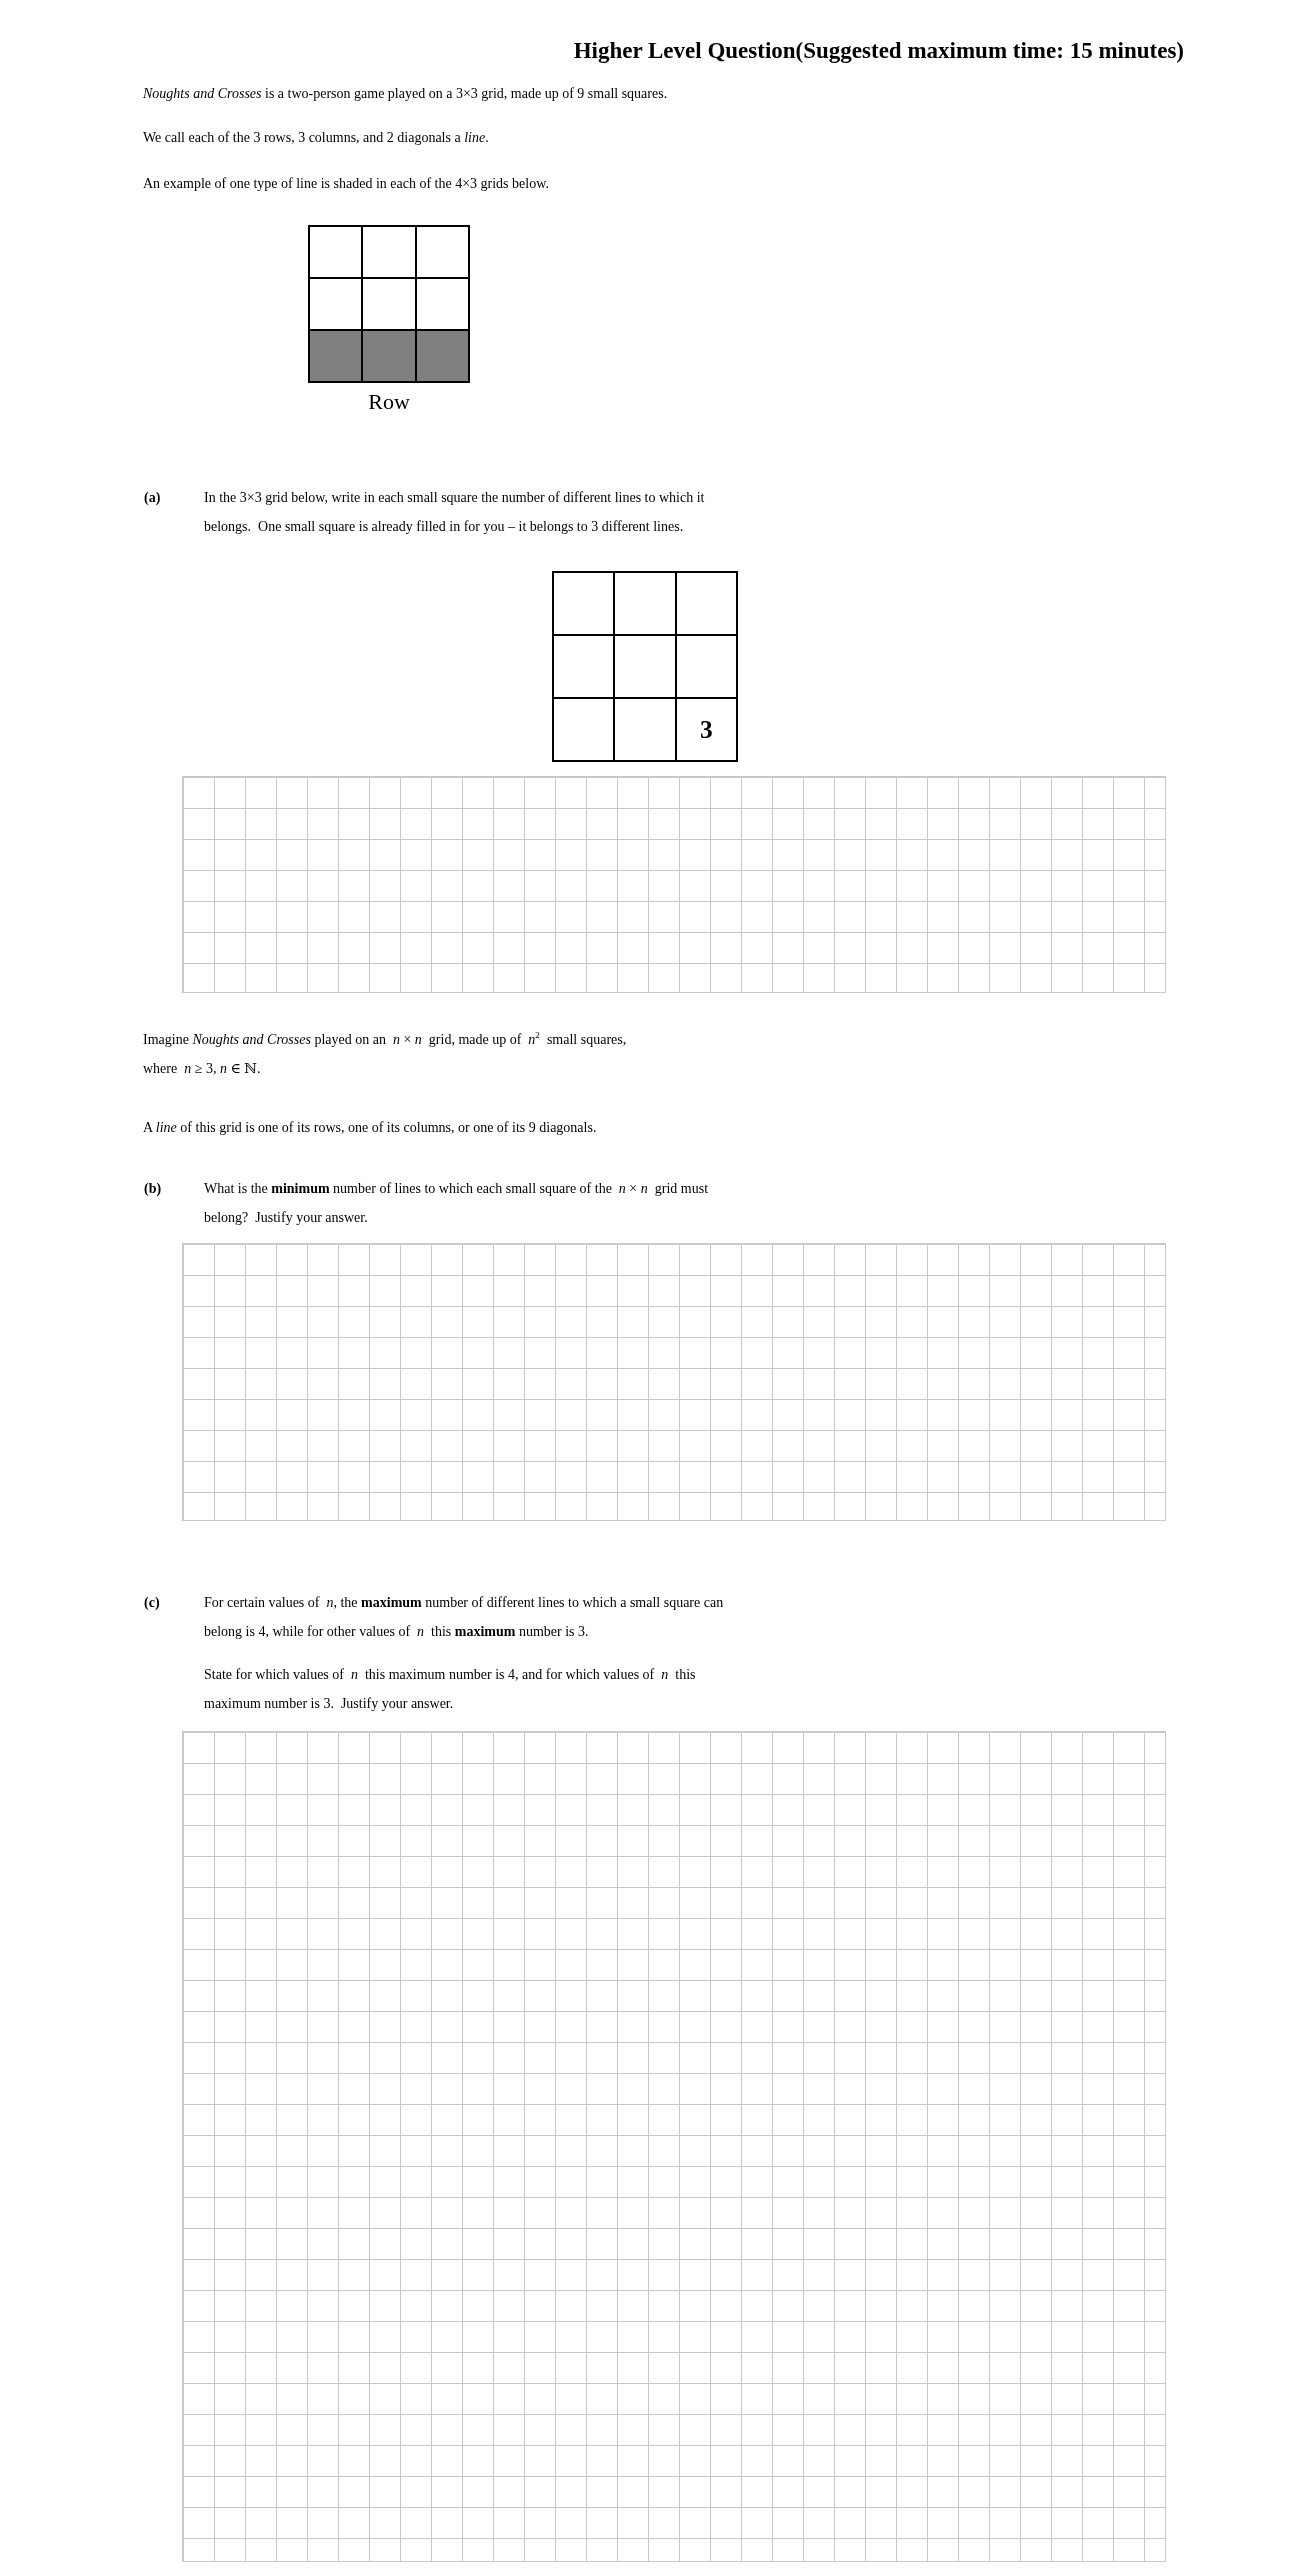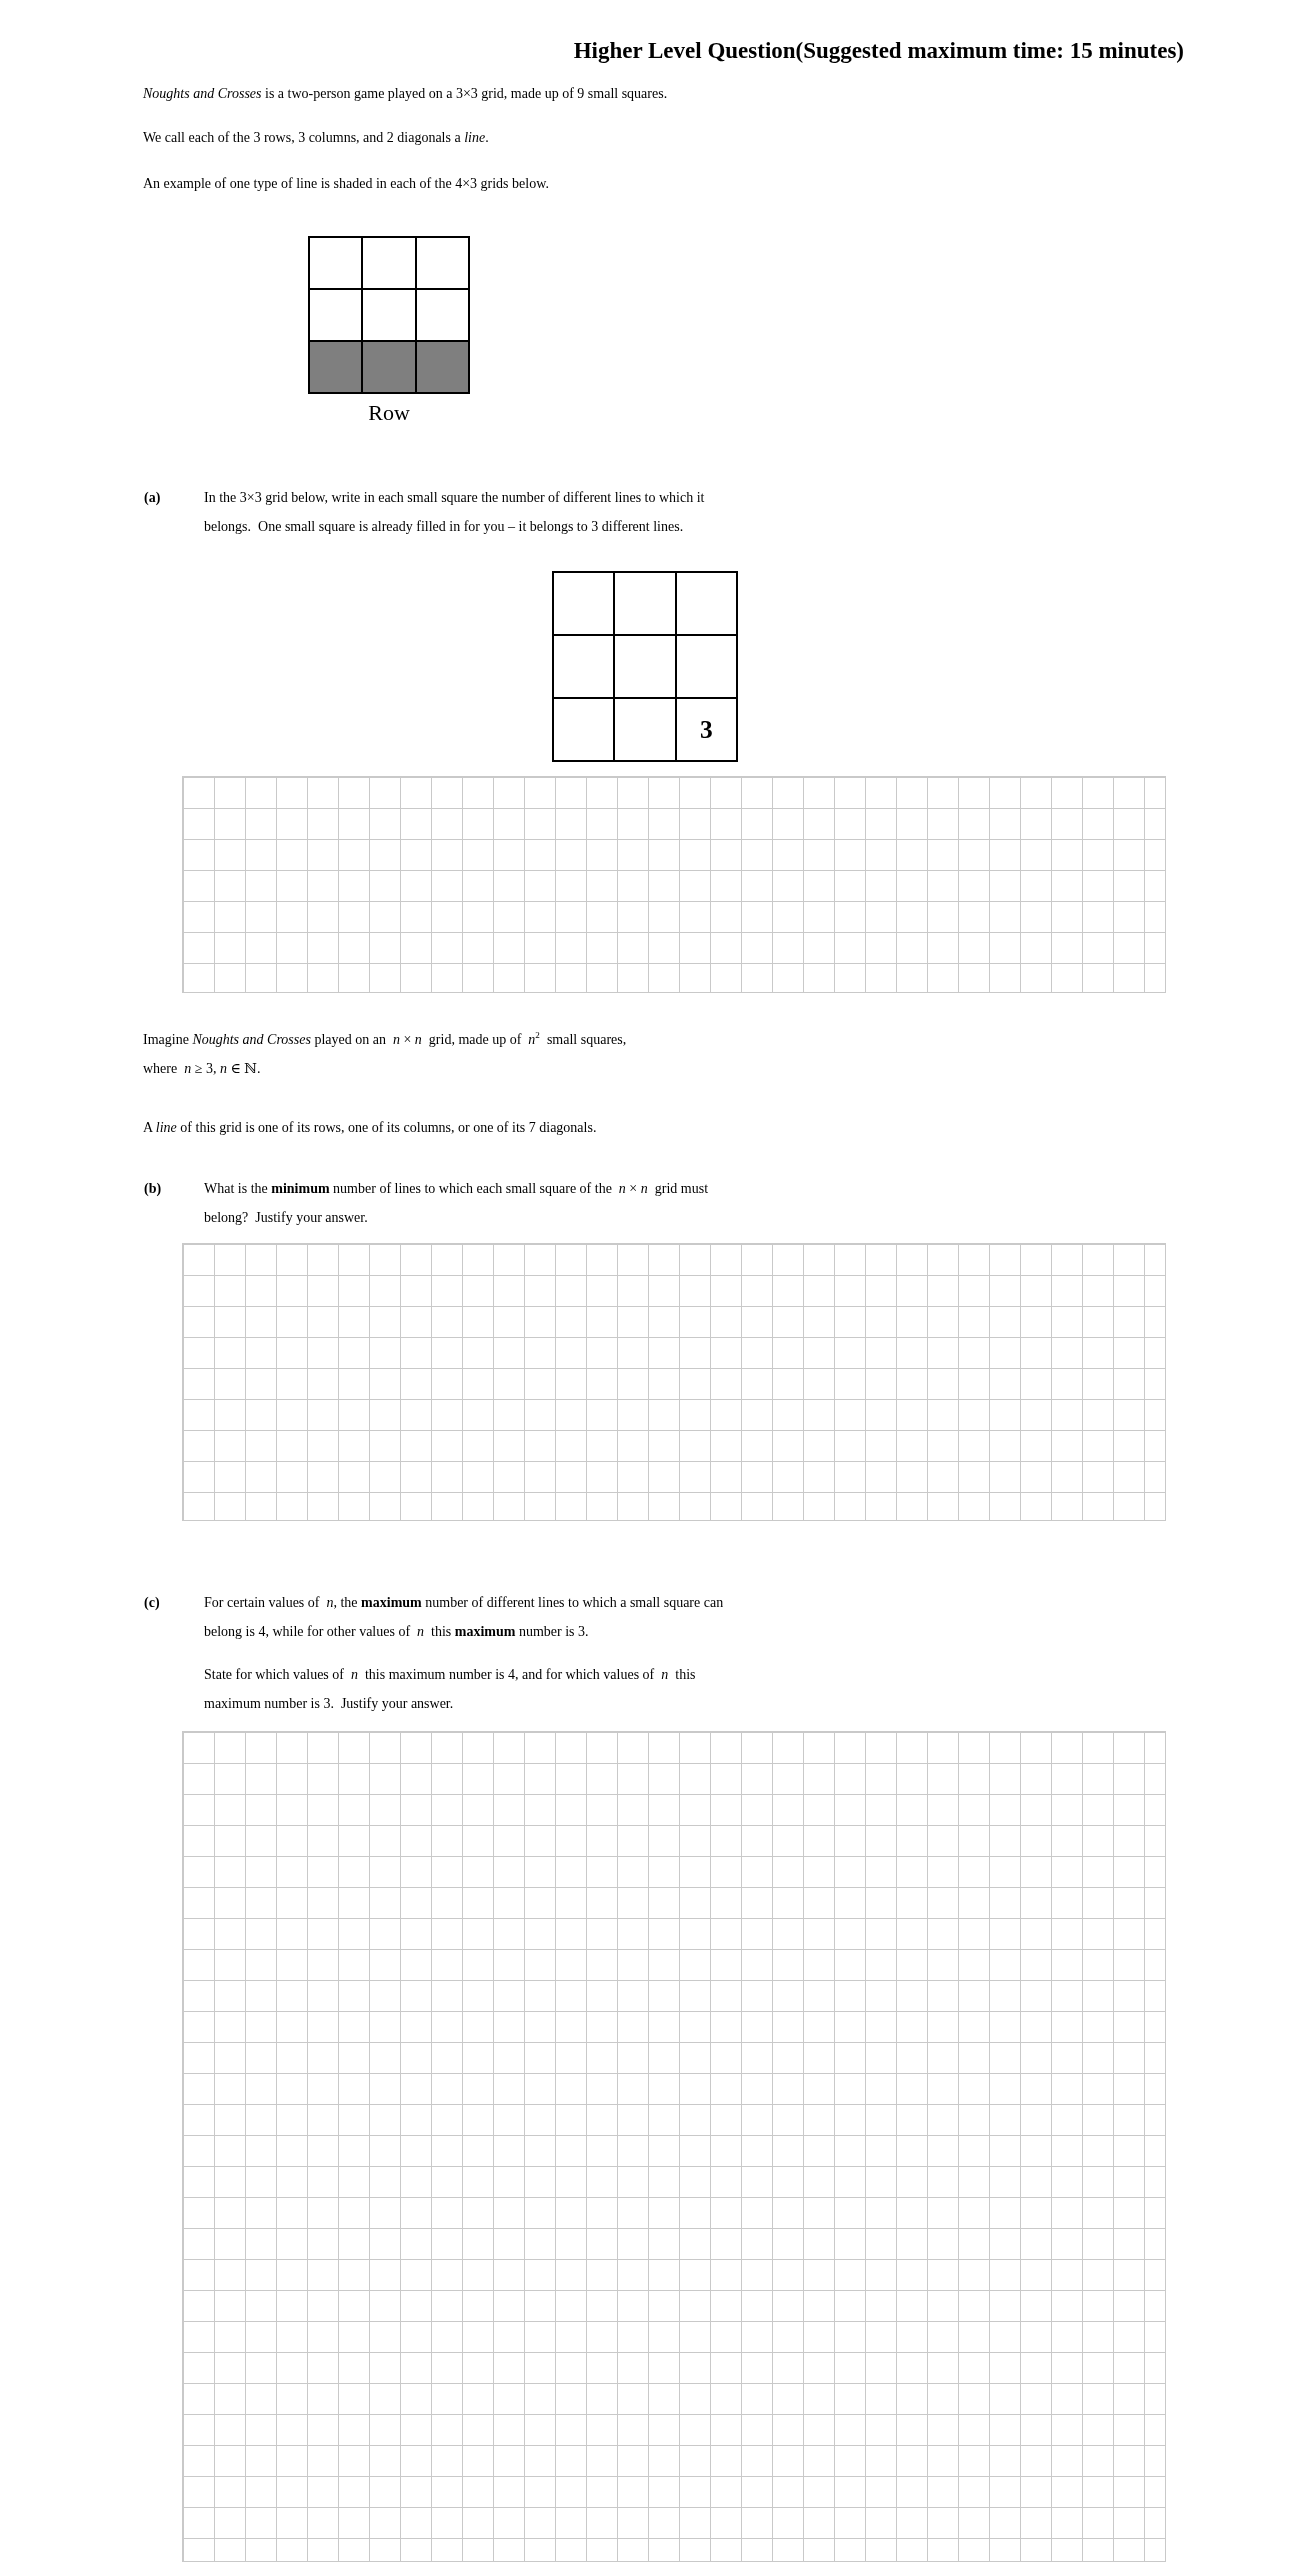--- a/index.html
+++ b/index.html
@@ -18,21 +18,21 @@
   }
   
   .header-row {
     left: 124px; top: 37px; width: 1060px;
     display: flex; justify-content: flex-end;
     font-weight: bold; font-size: 23px; line-height: 28px;
   }
   
   .para { left: 123px; width: 1064px; }
   
-  .ex-row { left: 308px; top: 236px; display: flex; }
+  .ex-row { left: 308px; top: 225px; display: flex; }
   .ex-wrap { width: 162px; }
   .mini-grid {
     box-sizing: border-box;
     width: 162px; height: 158px;
     border: 2.8px solid #000; background: #000;
     display: grid;
     grid-template-columns: repeat(3, 1fr);
     grid-template-rows: repeat(3, 1fr);
     gap: 2.1px;
   }
@@ -111,21 +111,21 @@
     <div class="cell"></div>
     <div class="cell"></div>
     <div class="cell"></div>
     <div class="cell"></div>
     <div class="cell">3</div>
   </div>
 
 <div class="abs answer-grid" style="left: 182px; top: 776px; width: 982px; height: 215px; background-size: 31px 31px;"></div>
 
 <div class="abs txt para" style="top:1025px"><span>Imagine </span><span style="font-style: italic;">Noughts and Crosses</span><span> played on an &nbsp;</span><span style="font-style: italic;">n</span><span> × </span><span style="font-style: italic;">n</span><span>&nbsp; grid, made up of &nbsp;</span><span style="font-style: italic;">n</span><sup>2</sup><span>&nbsp; small squares,</span><br><span>where &nbsp;</span><span style="font-style: italic;">n</span><span> ≥ 3, </span><span style="font-style: italic;">n</span><span> ∈ ℕ.</span></div>
-<div class="abs txt para" style="top:1113px"><span>A </span><span style="font-style: italic;">line</span><span> of this grid is one of its rows, one of its columns, or one of its 7 diagonals.</span></div>
+<div class="abs txt para" style="top:1113px"><span>A </span><span style="font-style: italic;">line</span><span> of this grid is one of its rows, one of its columns, or one of its 9 diagonals.</span></div>
 
 <div class="abs txt part" style="top:1174px">
   <span class="part-label">(b)</span>
   <div class="part-text"><span>What is the </span><span style="font-weight: bold;">minimum</span><span> number of lines to which each small square of the &nbsp;</span><span style="font-style: italic;">n</span><span> × </span><span style="font-style: italic;">n</span><span>&nbsp; grid must</span><br><span>belong?&nbsp; Justify your answer.</span></div>
 </div>
 
 <div class="abs answer-grid" style="left: 182px; top: 1243px; width: 982px; height: 276px; background-size: 31px 31px;"></div>
 
 <div class="abs txt part" style="top:1588px">
   <span class="part-label">(c)</span>

